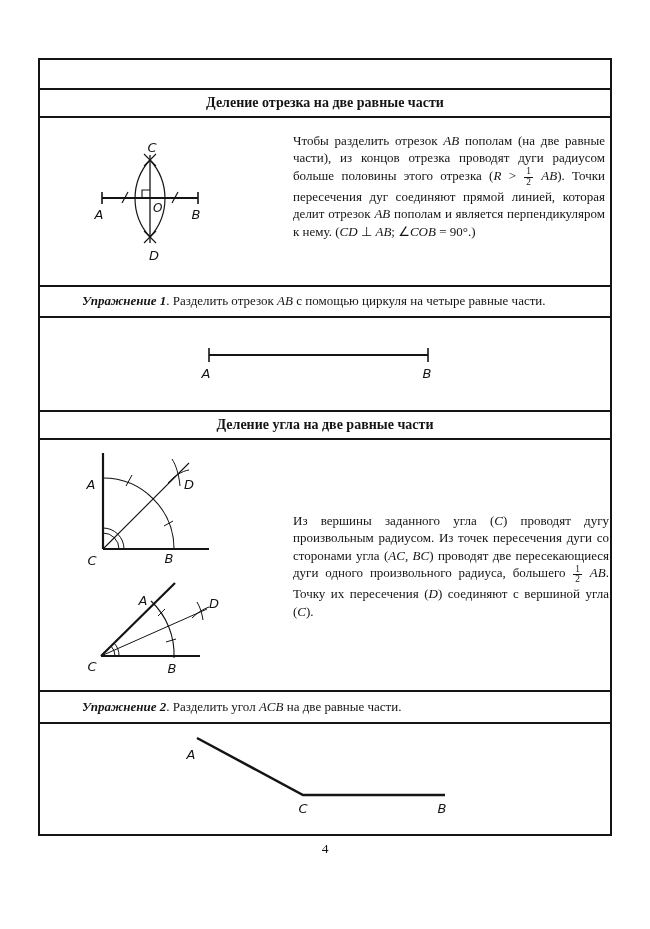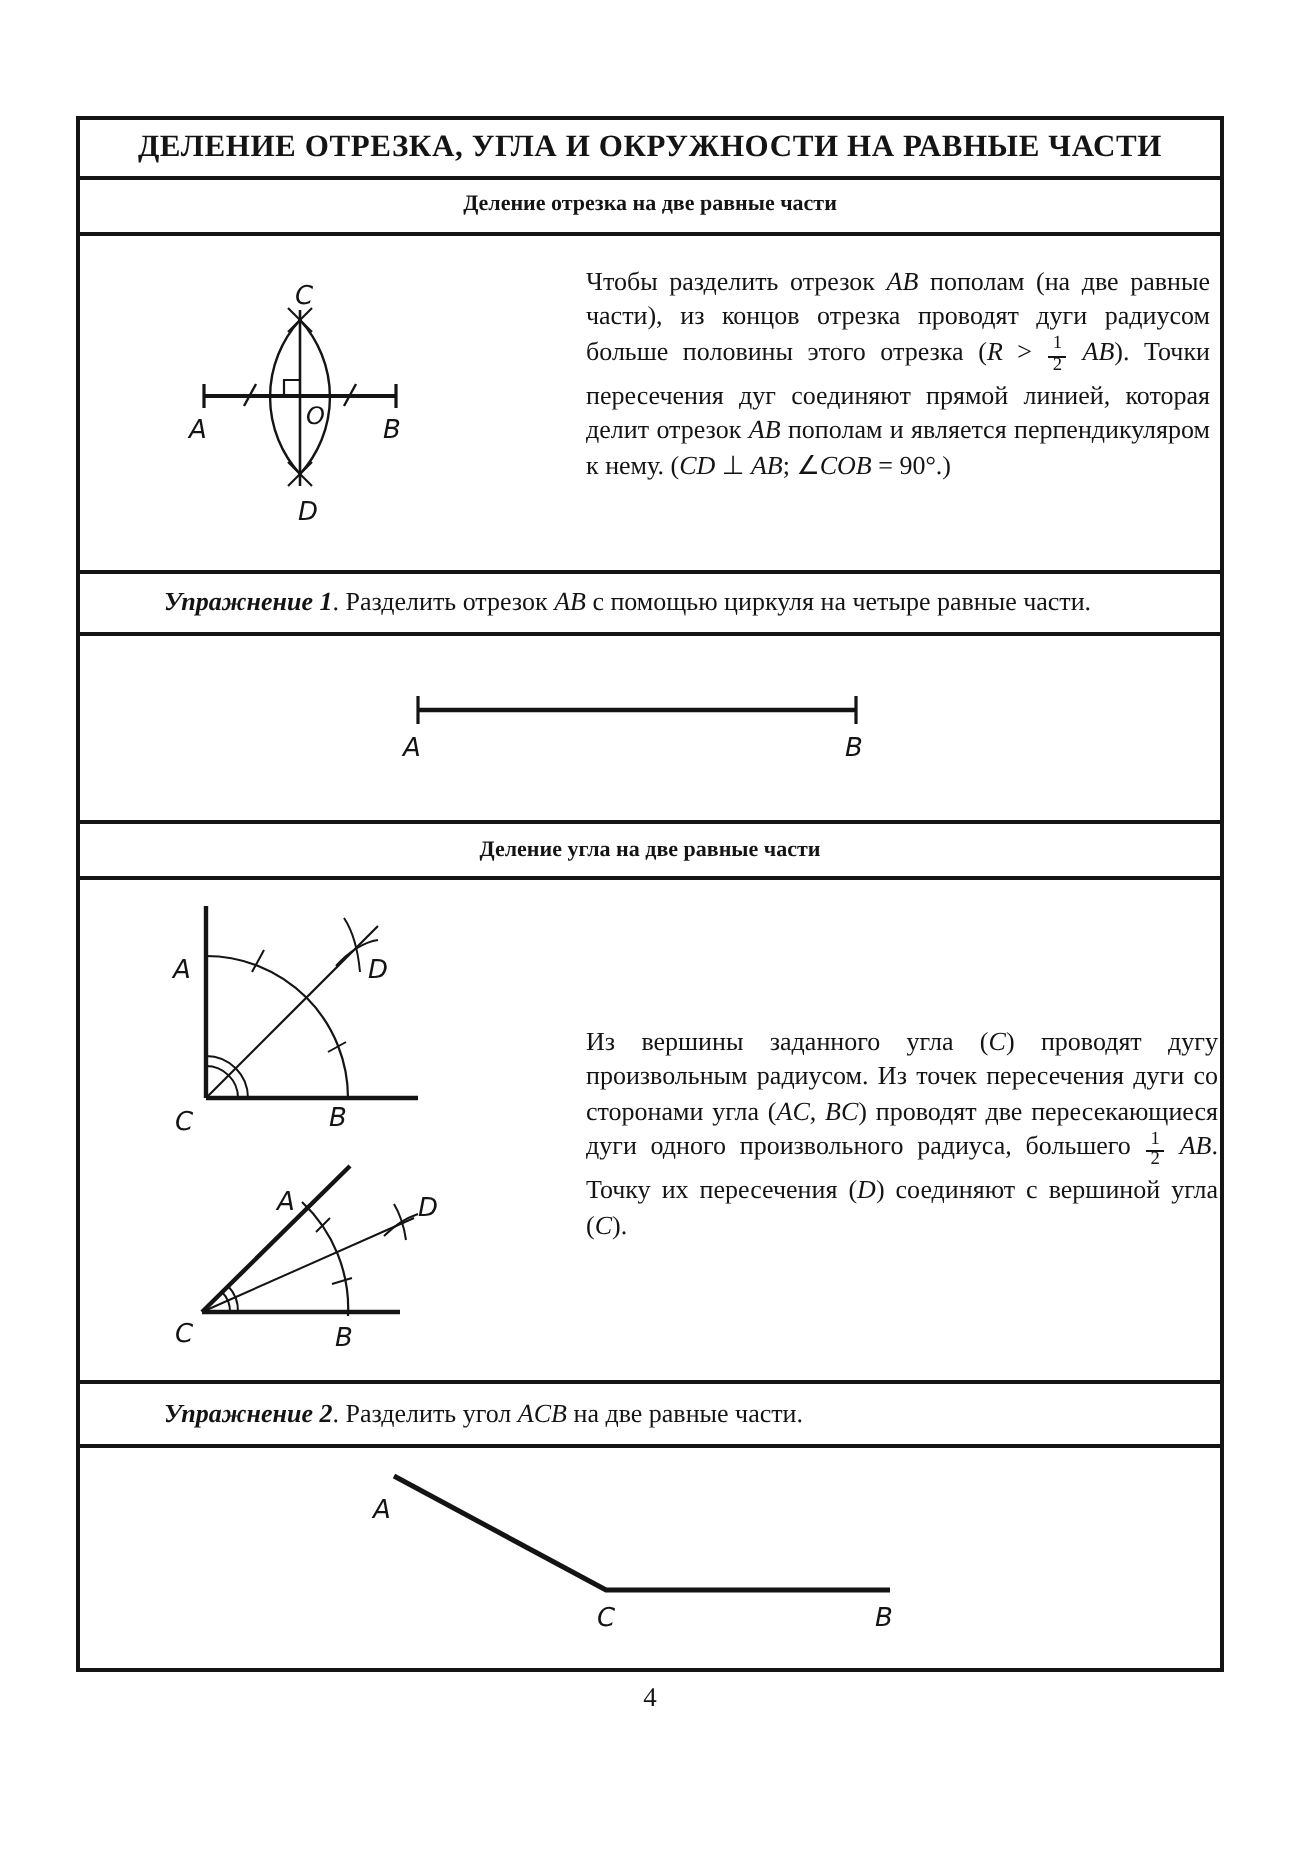--- a/index.html
+++ b/index.html
@@ -8,21 +8,21 @@
     background:#ffffff;color:#141414;
     font-family:"Liberation Serif", serif;
   }
   .sheet{
     position:absolute;left:38px;top:58px;width:574px;height:778px;
     border:2.5px solid #141414;box-sizing:border-box;background:#fff;
   }
   .sep{position:absolute;left:0;right:0;height:1.5px;background:#141414;}
   .rowtext{position:absolute;left:0;right:0;text-align:center;font-weight:bold;}
   .title{top:0;height:28px;line-height:28px;font-size:15.5px;letter-spacing:.3px;}
-  .subtitle{font-size:11px;}
+  .subtitle{font-size:14px;}
   .sub1{top:29px;height:27px;line-height:27px;}
   .sub2{top:351.5px;height:42px;line-height:26px;}
   .para{
     position:absolute;font-size:13px;line-height:17.4px;text-align:justify;
     font-family:"Liberation Serif", serif;
   }
   .para1{left:253px;top:72px;width:312px;}
   .para2{left:253px;top:452px;width:316px;}
   .exline{
     position:absolute;left:0;right:0;padding-left:42px;font-size:13px;
@@ -53,21 +53,20 @@
 
   <div class="sep" style="top:28px"></div>
   <div class="sep" style="top:56px"></div>
   <div class="sep" style="top:225px"></div>
   <div class="sep" style="top:256px"></div>
   <div class="sep" style="top:350px"></div>
   <div class="sep" style="top:378px"></div>
   <div class="sep" style="top:630px"></div>
   <div class="sep" style="top:662px"></div>
 
-  <div class="rowtext title">ДЕЛЕНИЕ ОТРЕЗКА, УГЛА И ОКРУЖНОСТИ НА РАВНЫЕ ЧАСТИ</div>
 
   <div class="rowtext subtitle sub1">Деление отрезка на две равные части</div>
 
   <svg class="fig fig-seg-bisect" width="180" height="135" viewBox="0 0 180 135">
     <line x1="22" y1="63" x2="118" y2="63" stroke-width="2"></line>
     <line x1="22" y1="57" x2="22" y2="69" stroke-width="1.6"></line>
     <line x1="118" y1="57" x2="118" y2="69" stroke-width="1.6"></line>
     <line x1="42" y1="68" x2="48" y2="57" stroke-width="1.2"></line>
     <line x1="92" y1="68" x2="98" y2="57" stroke-width="1.2"></line>
     <line x1="70" y1="20" x2="70" y2="108" stroke-width="1.3"></line>

